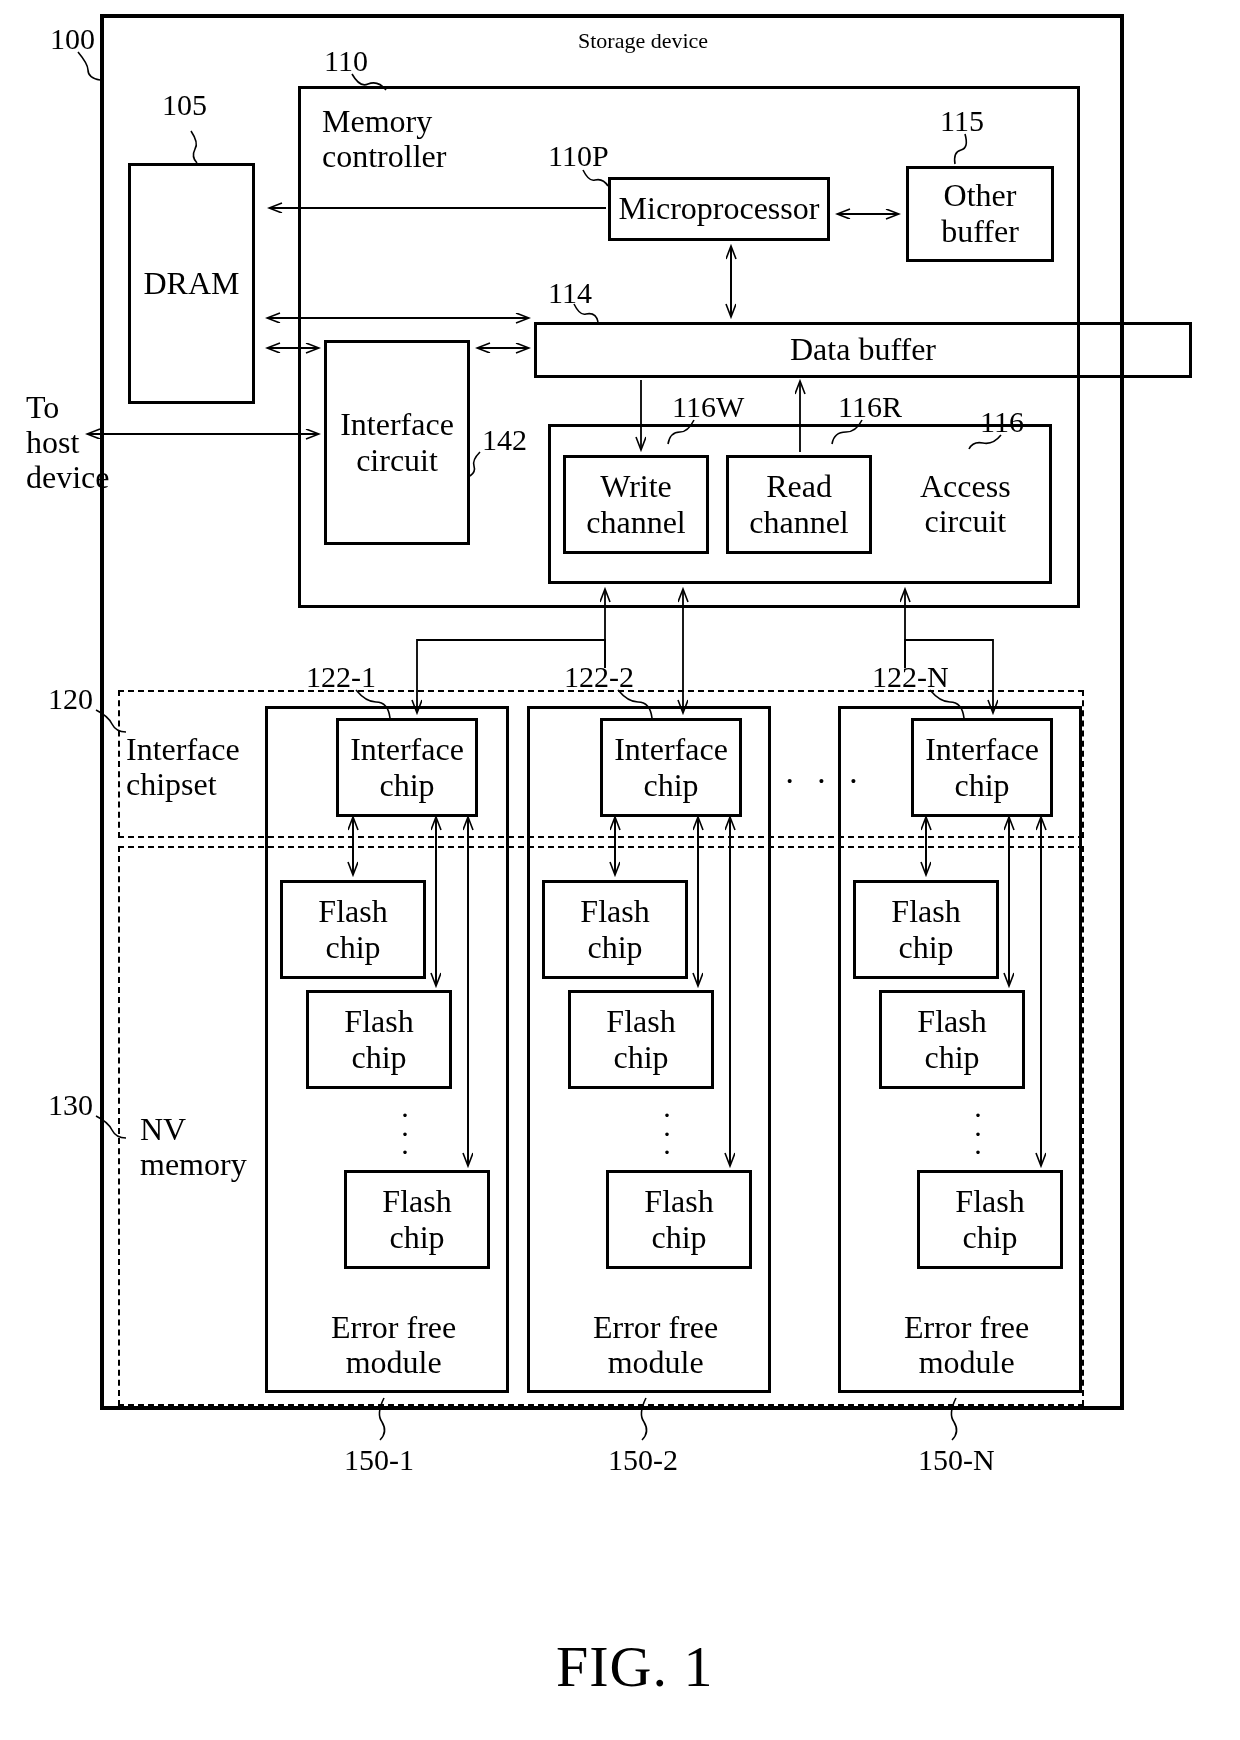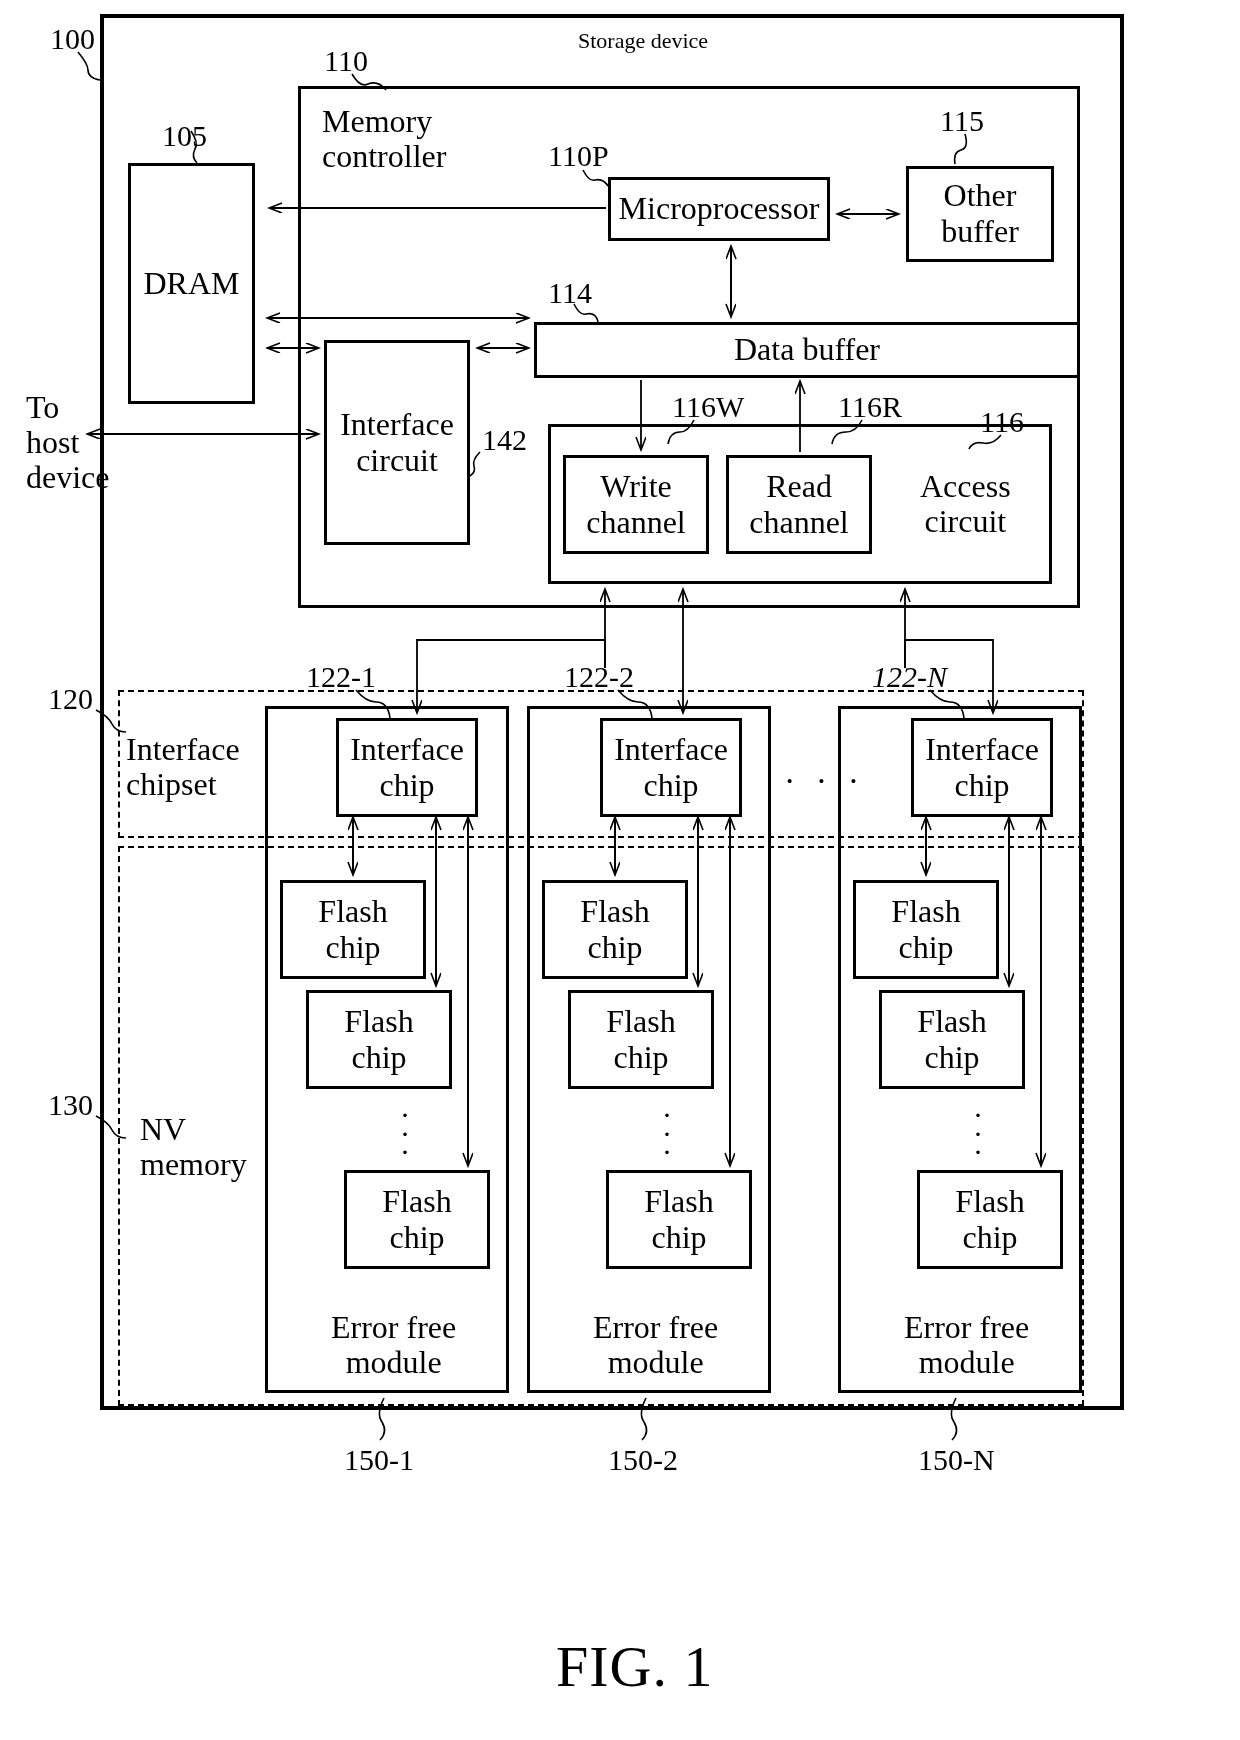--- a/index.html
+++ b/index.html
@@ -37,32 +37,32 @@
   <div class="ref" style="left:50px;top:22px;">100</div>
 
   <div class="outer" style="left:298px;top:86px;width:782px;height:522px;border-width:3px;"></div>
 
   <div class="lbl t32" style="left: 322px; top: 104px; white-space: pre-line;">Memory
 controller</div>
 
   <div class="ref" style="left:324px;top:44px;">110</div>
 
   <div class="box t32" style="left:128px;top:163px;width:127px;height:241px;">DRAM</div>
-  <div class="ref" style="left:162px;top:119px;">105</div>
+  <div class="ref" style="left:162px;top:88px;">105</div>
 
   <div class="box t32" style="left:608px;top:177px;width:222px;height:64px;">Microprocessor</div>
   <div class="ref" style="left:548px;top:139px;">110P</div>
 
   <div class="box t32" style="left:906px;top:166px;width:148px;height:96px;">
     <span style="white-space:pre-line">Other
 buffer</span>
   </div>
   <div class="ref" style="left:940px;top:104px;">115</div>
 
-  <div class="box t32" style="left:534px;top:322px;width:546px;height:56px;">Data buffer</div>
+  <div class="box t32" style="left:534px;top:322px;width:658px;height:56px;">Data buffer</div>
   <div class="ref" style="left:548px;top:276px;">114</div>
 
   <div class="box t32" style="left:324px;top:340px;width:146px;height:205px;">
     <span style="white-space:pre-line">Interface
 circuit</span>
   </div>
   <div class="ref" style="left:482px;top:423px;">142</div>
 
   <div class="outer" style="left:548px;top:424px;width:504px;height:160px;border-width:3px;"></div>
   <div class="lbl t32" style="left: 920px; top: 469px; text-align: center; white-space: pre-line;">Access
@@ -147,21 +147,21 @@
 module</div>
   <div class="ref" style="left:608px;top:1443px;">150-2</div>
 
   <div class="dots" style="left:784px;top:762px;">· · ·</div>
 
   <div class="outer" style="left:838px;top:706px;width:244px;height:687px;border-width:3px;"></div>
   <div class="box t32" style="left:911px;top:718px;width:142px;height:99px;">
     <span style="white-space:pre-line">Interface
 chip</span>
   </div>
-  <div class="ref" style="left:872px;top:660px;font-style:italic;">122-N</div>
+  <div class="ref" style="left:872px;top:660px;">122-N</div>
 
   <div class="box t32" style="left:853px;top:880px;width:146px;height:99px;">
     <span style="white-space:pre-line">Flash
 chip</span>
   </div>
   <div class="box t32" style="left:879px;top:990px;width:146px;height:99px;">
     <span style="white-space:pre-line">Flash
 chip</span>
   </div>
   <div class="vdots" style="left:971px;top:1106px;width:14px;white-space:pre-line;">·

